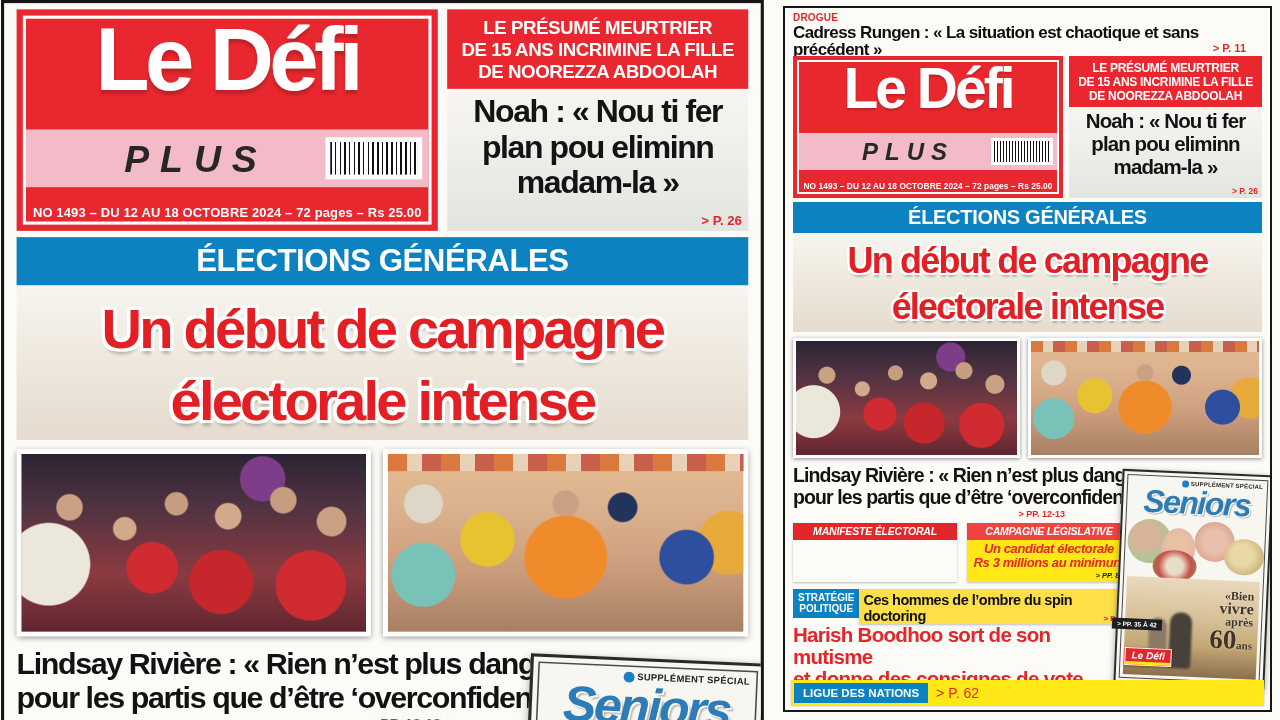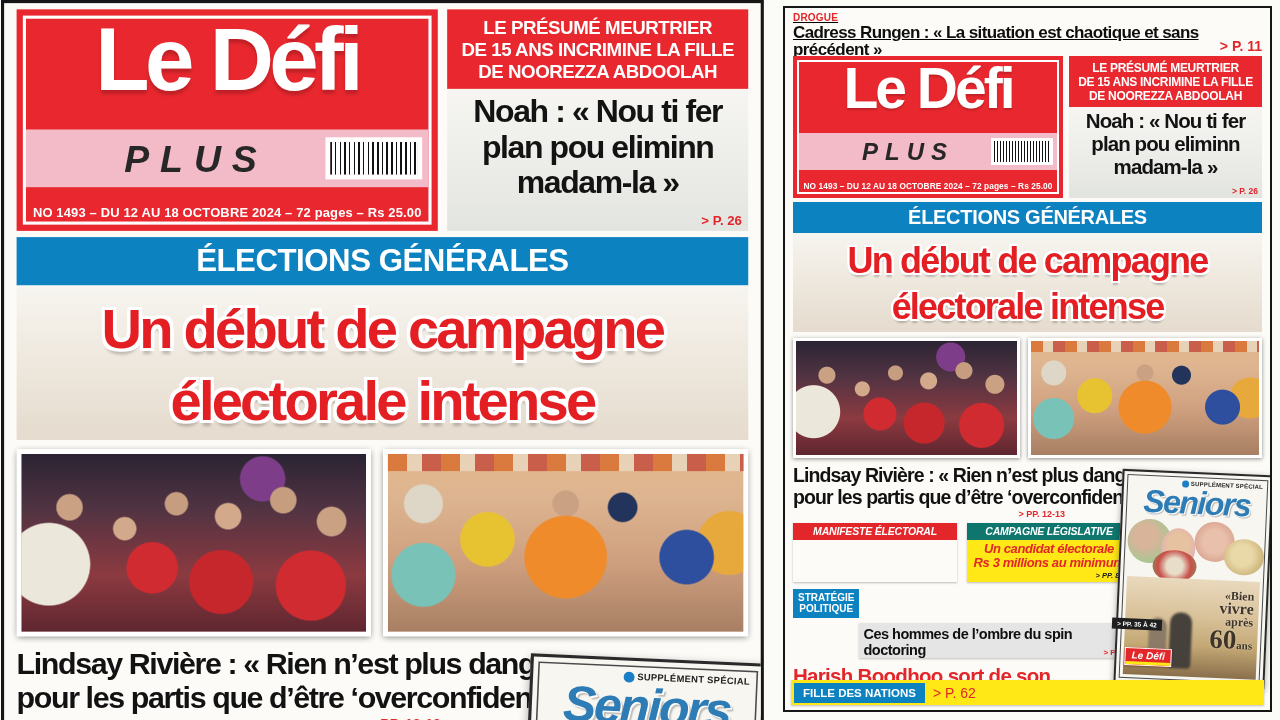--- a/index.html
+++ b/index.html
@@ -10,24 +10,24 @@
 
   
   .cover { position:relative; width:489px; height:706px; background:#fcfbf7;
     border:2px solid #161616; padding:4px 8px; overflow:hidden; }
 
   .wrap-right { position:absolute; left:783px; top:6px; width:489px; height:706px; }
   .wrap-left  { position:absolute; left:1px; top:0; width:764px; height:720px; overflow:hidden; }
   .wrap-left .cover { transform:scale(1.56); transform-origin:0 0; }
 
   
-  .drogue { height:40px; margin-bottom:4px; position:relative;text-decoration:underline; }
+  .drogue { height:40px; margin-bottom:4px; position:relative; }
   .drogue-kicker { color:#e2262a; font-size:10px; font-weight:bold; letter-spacing:.2px; }
   .drogue-headline { color:#0e0e0e; font-size:17px; font-weight:900; letter-spacing:-.6px; line-height:1.02; margin-top:1px; }
-  .drogue-ref { position:absolute; right:0; bottom:-2px; color:#e2262a; font-size:14px; font-weight:bold; }
+  .drogue-ref { position:absolute; right:16px; bottom:-2px; color:#e2262a; font-size:11px; font-weight:bold; }
 
   
   .mast-row { display:flex; gap:6px; height:142px; }
   .masthead { position:relative; width:270px; background:#e8282e; flex:none; }
   .masthead-border { position:absolute; inset:4px; border:2px solid #fff; }
   .masthead-title { position:absolute; top:1px; left:0; right:0; text-align:center; color:#fff;
     font-size:57px; font-weight:900; letter-spacing:-3px; line-height:1.12;
     text-shadow:0 2px 2px rgba(0,0,0,.18); }
   .pink-band { position:absolute; left:6px; right:6px; top:77px; height:37px; background:#f3bac7;
     display:flex; align-items:center; }
@@ -87,34 +87,34 @@
 
   
   .lower-zone { position:relative; margin-top:6px; height:244px; }
   .lindsay-line { color:#121212; font-size:19.5px; font-weight:900; letter-spacing:-.9px; line-height:1.15; }
   .lindsay-ref { width:272px; text-align:right; color:#e2262a; font-size:9px; font-weight:bold; }
 
   .boxes-row { display:flex; gap:10px; margin-top:4px; width:338px; }
   .tease { flex:1; box-shadow:0 1px 2px rgba(0,0,0,.25);font-style:italic; }
   .tease-head { height:17px; display:flex; align-items:center; justify-content:center;
     color:#fff; font-size:10.5px; font-weight:900; letter-spacing:-.2px; }
-  .tease-head.red { background:#e2262a; } .tease-head.blue { background:#0f766e; }
+  .tease-head.red { background:#e2262a; } .tease-head.blue { background:#ef4444; }
   .tease-body { background:#ffe816; text-align:center; padding:2px 2px 1px; }
   .tease-line { color:#e2262a; font-size:13px; font-weight:900; line-height:1.12; letter-spacing:-.4px; }
   .tease-ref { text-align:right; color:#1a1a1a; font-size:7.5px; font-weight:bold; padding:0 3px 1px 0; }
 
   .strategie-row { display:flex; margin-top:7px; width:338px; align-items:flex-start; }
   .strategie-label { background:#0d82c1; color:#fff; font-size:10px; font-weight:900;
     text-align:center; padding:3px 5px; line-height:1.15; flex:none; }
-  .strategie-body { flex:1; background:#e5e5e5; position:relative; padding:3px 4px 0;
-    box-shadow:0 1px 2px rgba(0,0,0,.25);margin-top:34px; }
+  .strategie-body { flex:1; background:#fde047; position:relative; padding:3px 4px 0;
+    box-shadow:0 1px 2px rgba(0,0,0,.25); }
   .strategie-text { color:#101010; font-size:14.5px; font-weight:900; letter-spacing:-.5px; }
   .strategie-ref { position:absolute; right:3px; bottom:1px; color:#e2262a; font-size:8px; font-weight:bold; }
 
-  .harish { margin-top:7px; width:320px; }
+  .harish { width:320px; }
   .harish-line { color:#e2262a; font-size:20.5px; font-weight:900; letter-spacing:-.7px; line-height:1.08; }
   .harish-ref { color:#8c1d1d; font-size:9px; font-weight:bold; margin-left:7px; }
 
   .ligue-bar { position:absolute; left:6px; right:6px; bottom:5px; height:25px; background:#ffe816;
     display:flex; align-items:center; gap:8px; padding:0 3px 0 3px; box-shadow:0 1px 2px rgba(0,0,0,.25); }
   .ligue-label { background:#0d82c1; color:#fff; font-size:11.5px; font-weight:900; padding:4px 9px; flex:none; }
   .ligue-text { color:#141414; font-size:15.5px; font-weight:900; letter-spacing:-.5px; flex:1; text-align:center; }
   .ligue-ref { color:#e2262a; font-size:14px; font-weight:normal; padding-right:2px; }
 
   
@@ -331,19 +331,19 @@
             </div>
             <div class="sen-minilogo"><span>Le Défi</span>
               <div class="sen-minilogo-strip"></div>
             </div>
           </div>
           <div class="sen-badge">&gt; PP. 35 À 42</div>
         </div>
       </div>
 
       <div class="ligue-bar">
-        <div class="ligue-label">FILLE DES NATIONS</div>
+        <div class="ligue-label">LIGUE DES NATIONS</div>
         <div class="ligue-ref">&gt; P. 62</div>
       </div>
     </div>
   </div>
 
 </div>
 
 </body></html>

